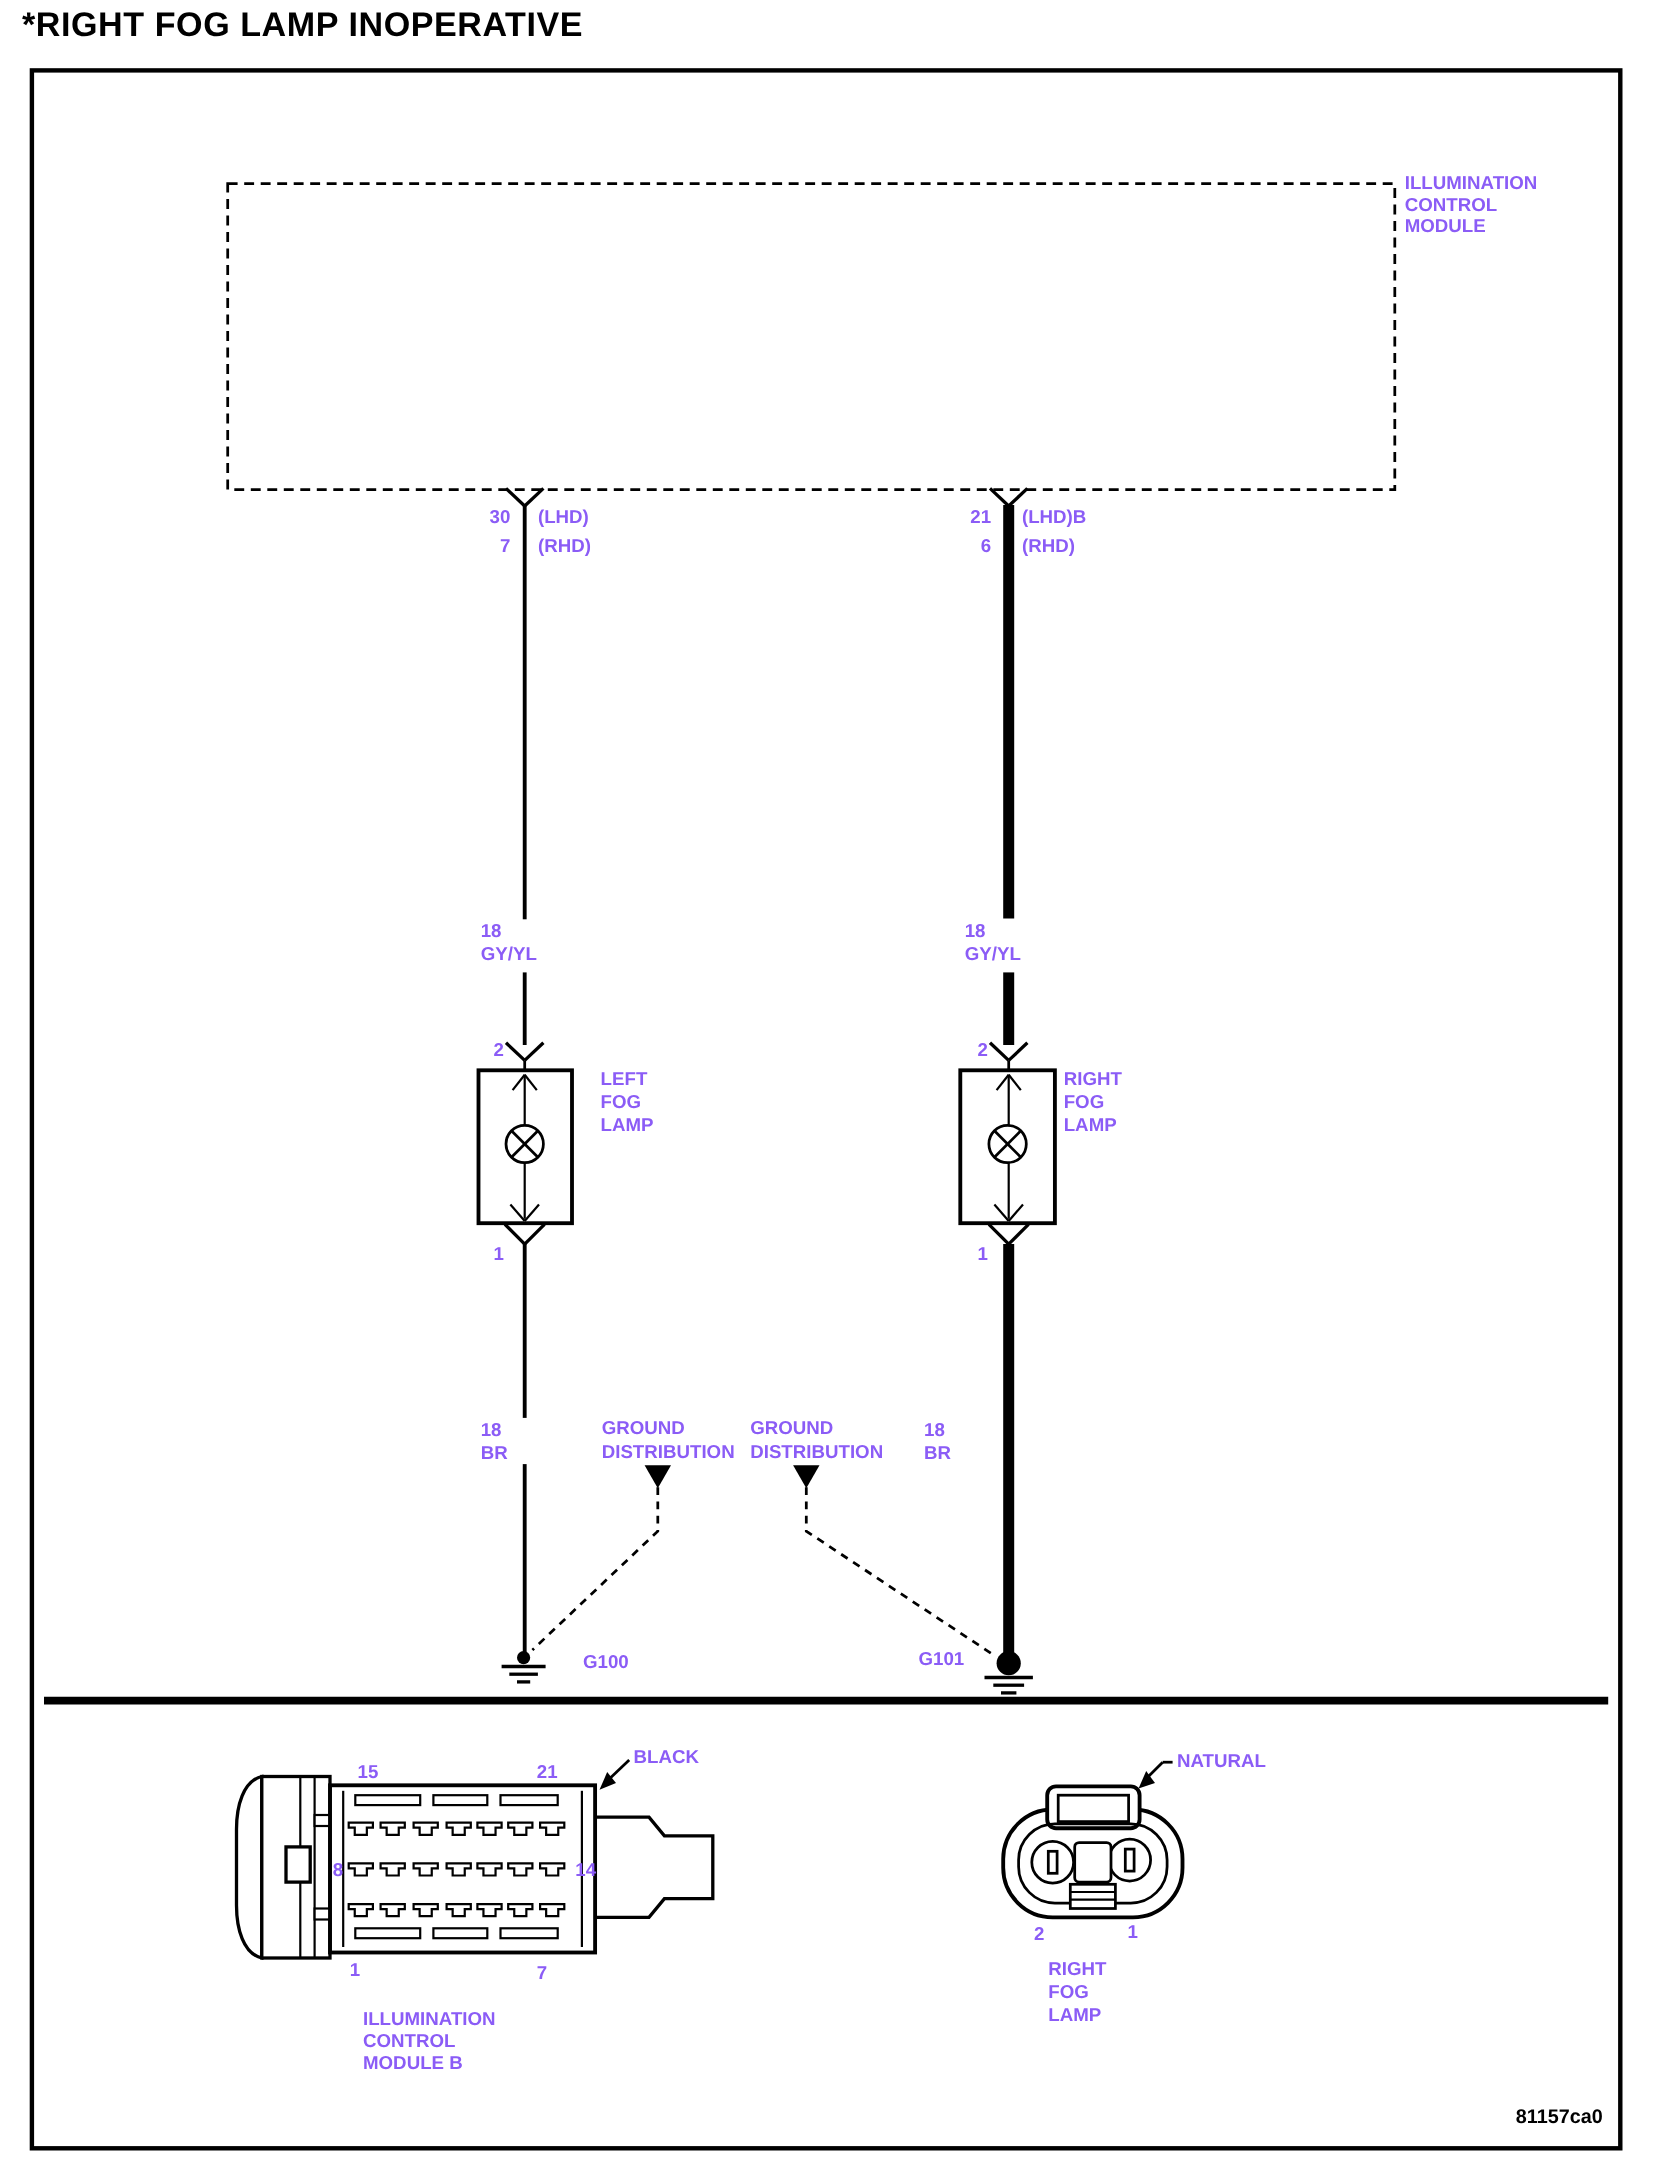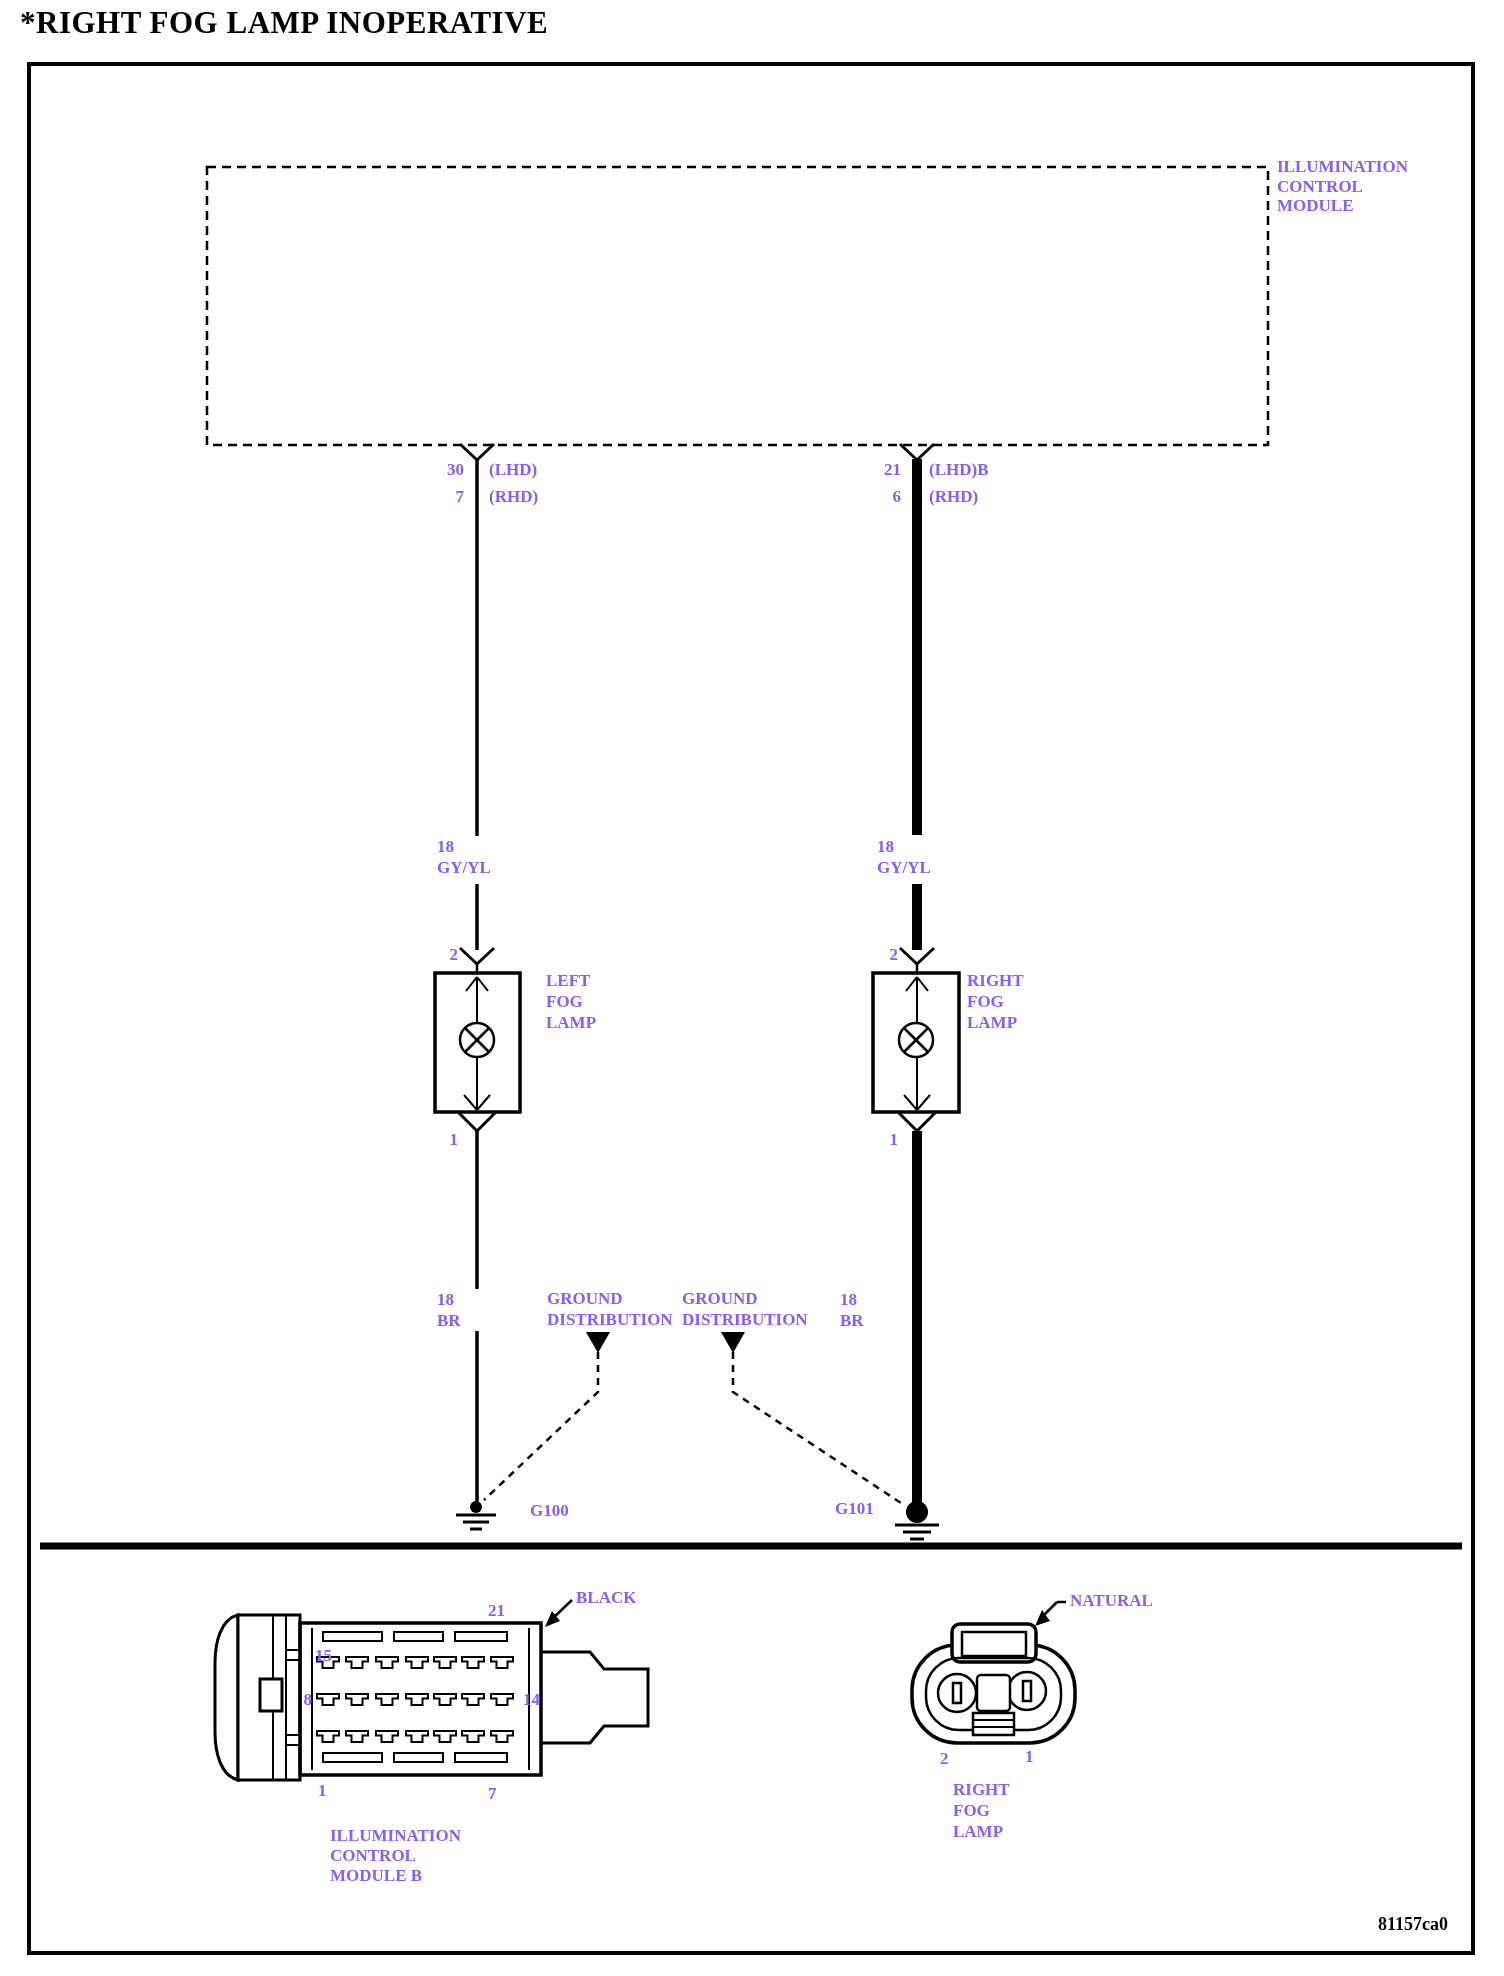--- a/index.html
+++ b/index.html
@@ -1,17 +1,17 @@
 <!DOCTYPE html>
 <html><head>
 <meta charset="utf-8">
 <style>
   html,body{margin:0;padding:0;background:#fff;}
   #page{position:relative;width:1504px;height:1976px;background:#fff;
-        font-family:Liberation Serif, serif;color:#000;overflow:hidden;}
+        font-family:Liberation Sans, sans-serif;color:#000;overflow:hidden;}
   .lbl{position:absolute;font-weight:bold;font-size:17px;line-height:20px;
        white-space:pre-line;color:#8b5cf6;}
   .r{text-align:right;}
   .c{text-align:left;}
   .bg{background:#fff;}
   .lh21{line-height:21px;}
   #title{position:absolute;left:20px;top:5px;font-weight:bold;font-size:31px;
          letter-spacing:0.5px;white-space:nowrap;}
   #outer-box{position:absolute;left:27px;top:62px;width:1448px;height:1893px;
              border:4px solid #000;box-sizing:border-box;}
@@ -235,21 +235,21 @@
 DISTRIBUTION</div>
   <div class="lbl lh21" style="left:682px;top:1288px;">GROUND
 DISTRIBUTION</div>
 
   <div class="lbl" style="left:530px;top:1501px;">G100</div>
   <div class="lbl" style="left:835px;top:1499px;">G101</div>
 
   <div class="lbl" style="left:576px;top:1588px;">BLACK</div>
   <div class="lbl" style="left:1070px;top:1591px;">NATURAL</div>
 
-  <div class="lbl c" style="left:315px;top:1601px;width:30px;margin-top:45px;">15</div>
+  <div class="lbl c" style="left:325px;top:1601px;width:30px;">15</div>
   <div class="lbl c" style="left:488px;top:1601px;width:30px;">21</div>
   <div class="lbl r" style="left:294px;top:1690px;width:18px;">8</div>
   <div class="lbl" style="left:523px;top:1690px;">14</div>
   <div class="lbl c" style="left:318px;top:1781px;width:30px;">1</div>
   <div class="lbl c" style="left:488px;top:1784px;width:30px;">7</div>
   <div class="lbl c" style="left:330px;top:1826px;width:170px;">ILLUMINATION
 CONTROL
 MODULE B</div>
 
   <div class="lbl c" style="left:940px;top:1749px;width:20px;">2</div>

